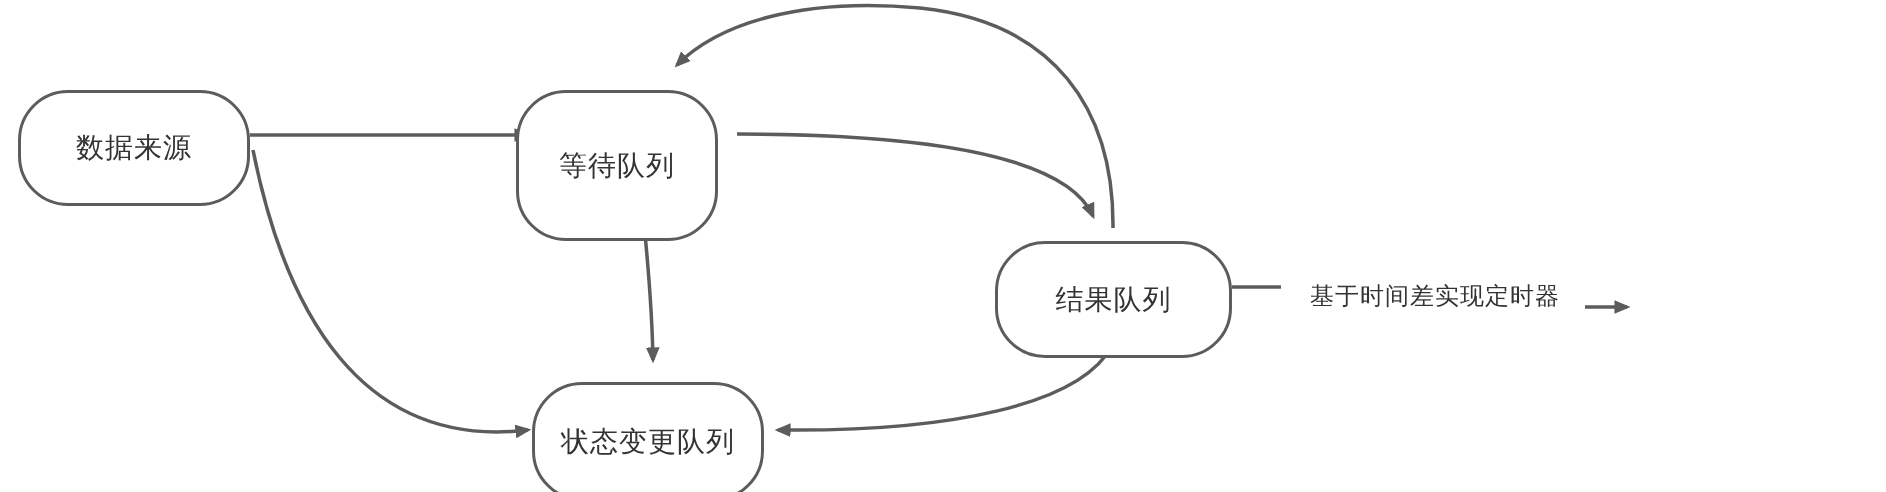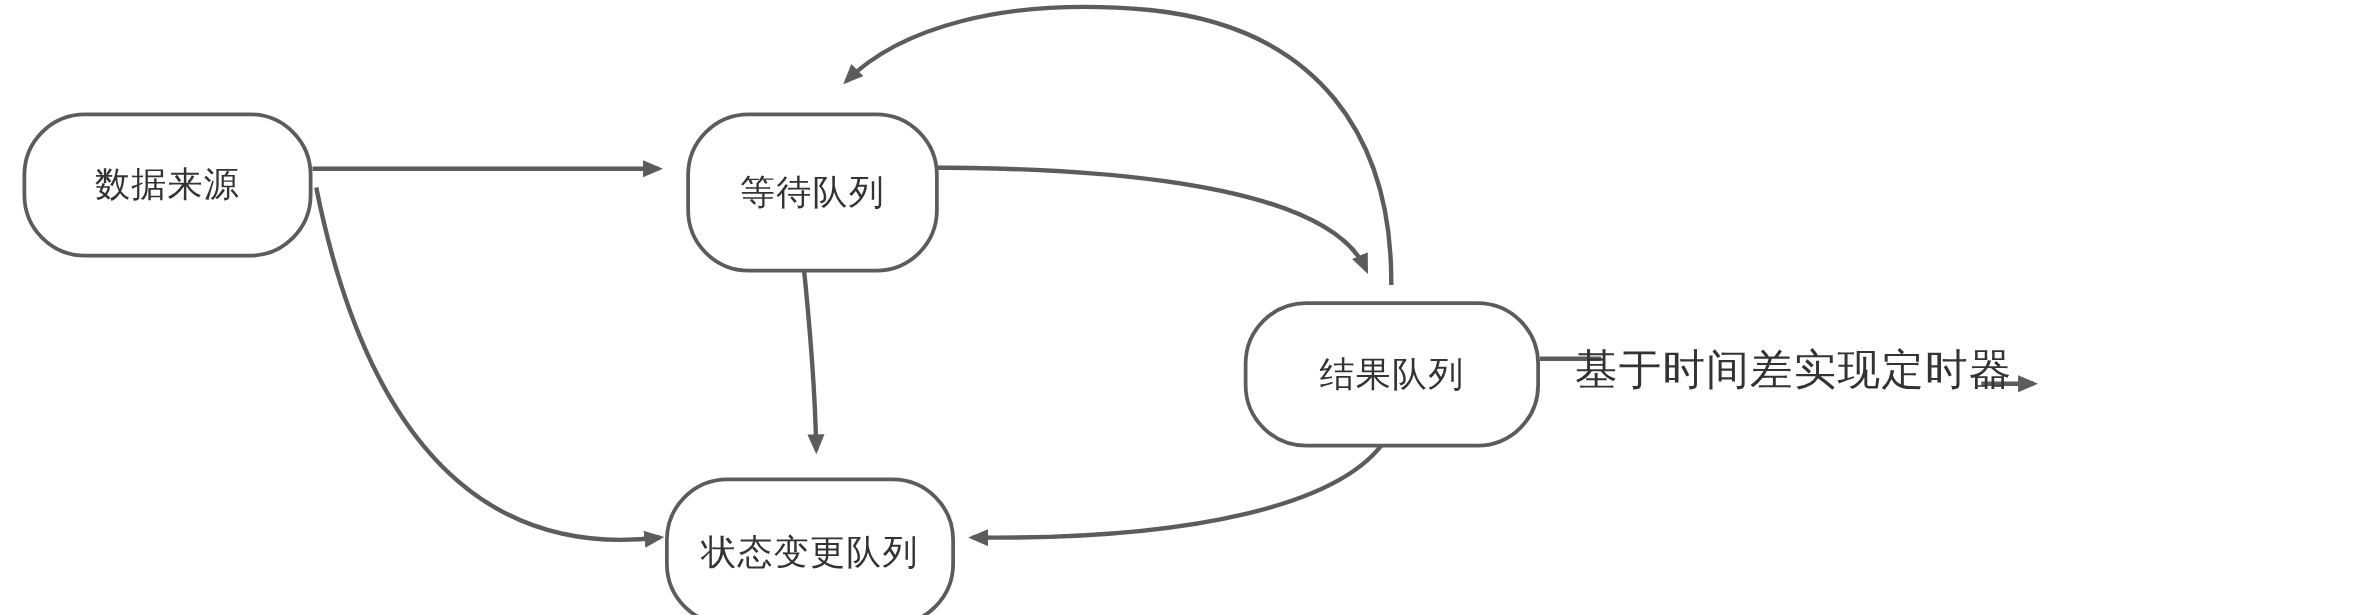--- a/index.html
+++ b/index.html
@@ -36,34 +36,34 @@
     display: flex;
     align-items: center;
     justify-content: center;
     font-size: 28px;
     letter-spacing: 1px;
     color: #333333;
     white-space: nowrap;
     margin-top: 13px;
   }
   .node-data-source        { left: 18px;   top: 77px;  width: 232px; height: 116px; }
-  .node-waiting-queue      { left: 549px;  top: 77px;  width: 202px; height: 128px; }
+  .node-waiting-queue      { left: 516px;  top: 77px;  width: 202px; height: 151px; }
   .node-result-queue       { left: 995px;  top: 228px; width: 237px; height: 117px; }
   .node-status-change-queue{ left: 532px;  top: 369px; width: 232px; height: 119px; }
   .node-other-data-queue   { left: 1635px; top: 247px; width: 235px; height: 118px; }
   .edge-label {
     position: absolute;
     left: 1288px;
     top: 278px;
     width: 294px;
     height: 36px;
     display: flex;
     align-items: center;
     justify-content: center;
-    font-size: 34px;
+    font-size: 24px;
     letter-spacing: 1px;
     color: #333333;
     white-space: nowrap;
   }
 </style>
 </head>
 <body>
 
 <div class="canvas">
 

